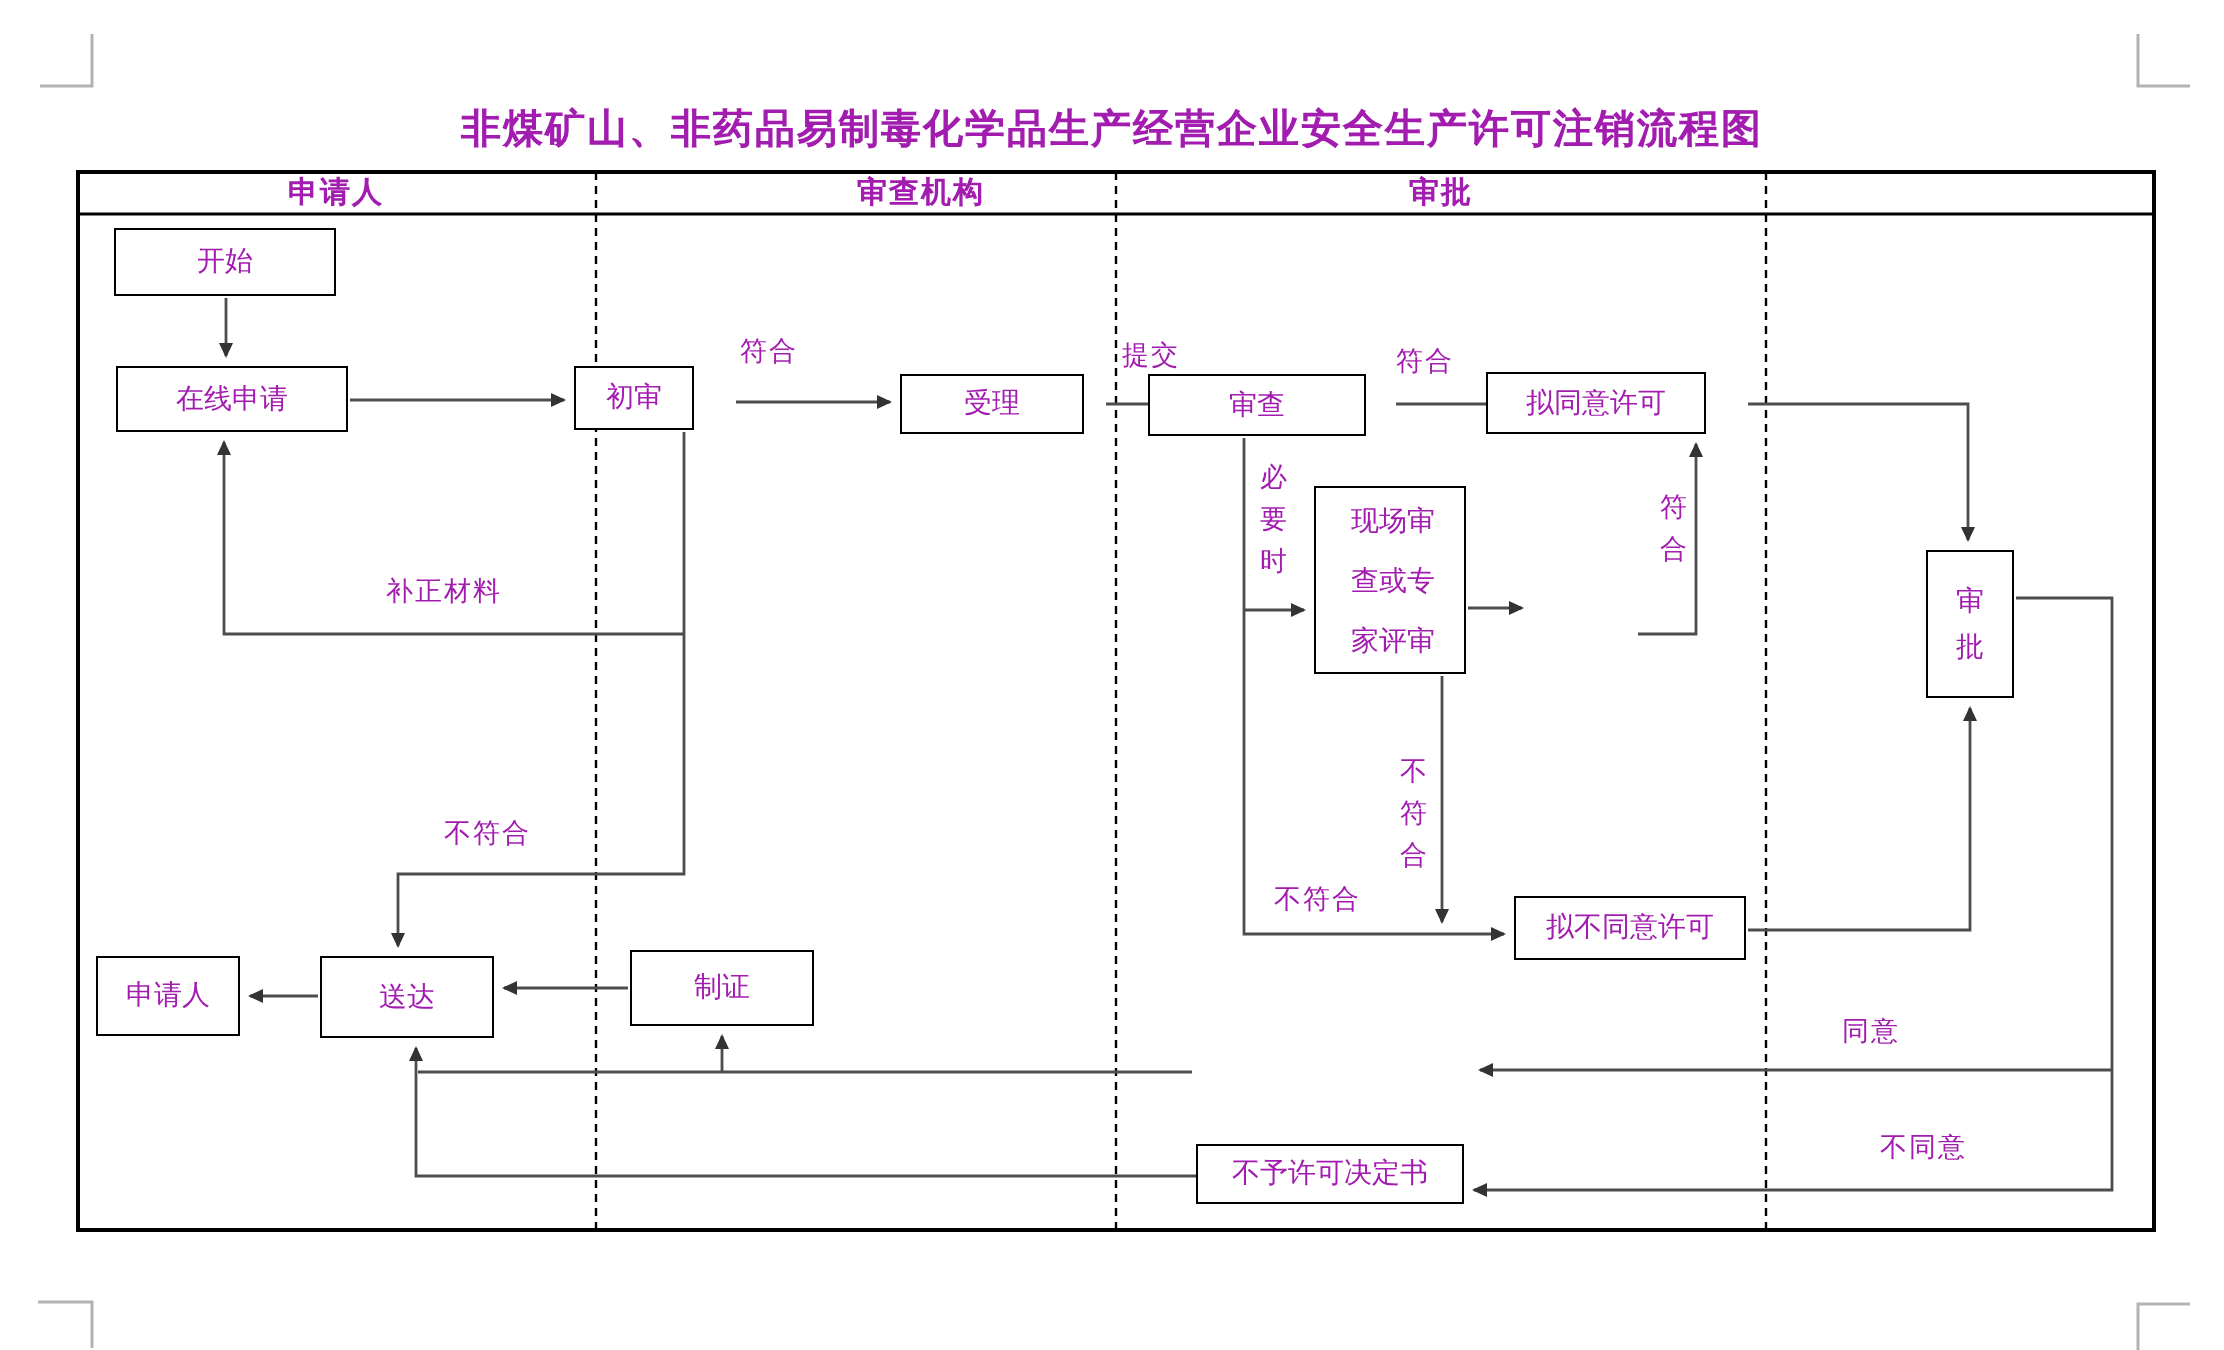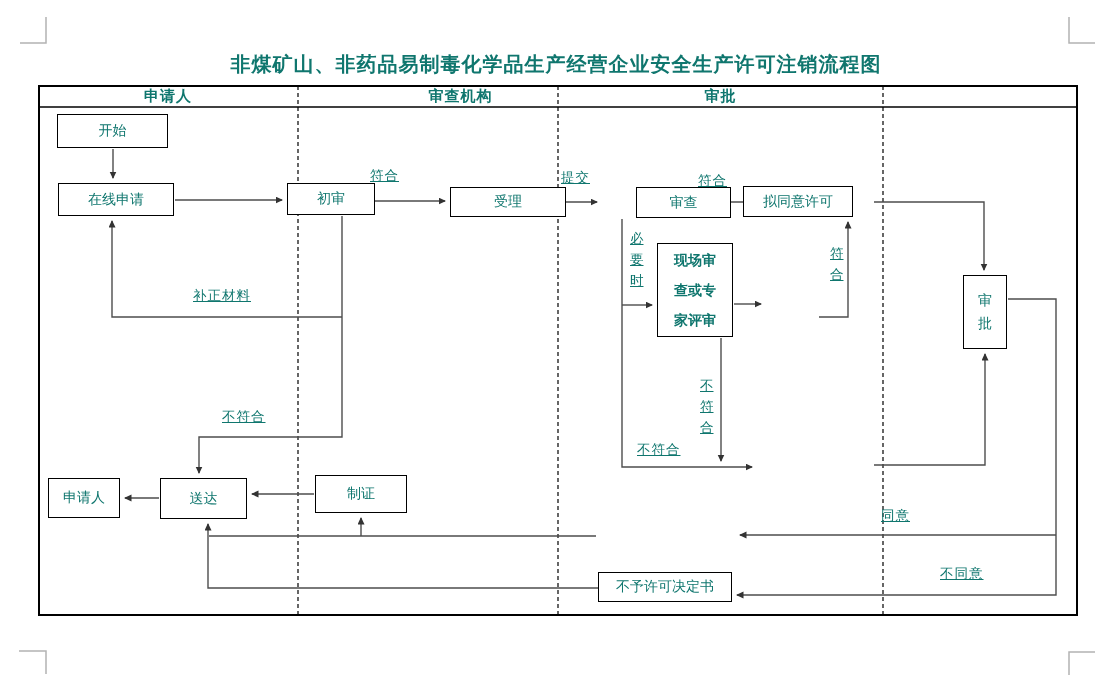--- a/index.html
+++ b/index.html
@@ -1,18 +1,18 @@
 <!DOCTYPE html>
 <html><head>
 <meta charset="utf-8">
 <style>
   html,body{margin:0;padding:0;background:#fff;}
   .stage{
     position:relative;width:1112px;height:675px;background:#fff;overflow:hidden;
-    font-family:"Liberation Sans","DejaVu Sans",sans-serif;color:#0f766e;
+    font-family:"Liberation Sans","DejaVu Sans",sans-serif;color:#a21caf;
   }
   .title{
     position:absolute;left:0;top:51px;width:1112px;text-align:center;
     font-size:20px;font-weight:bold;letter-spacing:1px;
   }
   .frame{
     position:absolute;left:38px;top:85px;width:1040px;height:531px;
     border:2px solid #000;box-sizing:border-box;z-index:0;
   }
   .lane-headers{
@@ -23,24 +23,24 @@
     font-size:15px;font-weight:bold;letter-spacing:1px;
   }
   svg.wires{position:absolute;left:0;top:0;z-index:1;}
   .box{
     position:absolute;background:#fff;border:1.6px solid #000;box-sizing:border-box;
     display:flex;align-items:center;justify-content:center;
     font-size:14px;z-index:2;text-align:center;line-height:1.25;
   }
   .box.dashed{border:1.6px dashed #000;}
   .wrap2{width:30px;word-break:break-all;white-space:normal;line-height:25px;text-align:center;}
-  .wrap3{width:45px;word-break:break-all;white-space:normal;line-height:30px;text-align:center;font-weight:bold;}
+  .wrap3{width:45px;word-break:break-all;white-space:normal;line-height:30px;text-align:right;}
   .wrap1{width:15px;word-break:break-all;white-space:normal;line-height:23px;text-align:center;}
   .elabel{
-    position:absolute;font-size:13.5px;z-index:3;white-space:nowrap;letter-spacing:1px;text-decoration:underline;
+    position:absolute;font-size:13.5px;z-index:3;white-space:nowrap;letter-spacing:1px;
   }
   .vlabel{
     white-space:normal;width:15px;word-break:break-all;line-height:21px;
     letter-spacing:0;
   }
 </style>
 </head>
 <body>
 
 <div class="stage">
@@ -102,41 +102,44 @@
   </svg>
 
   <div class="box" style="left:58px;top:183px;width:116px;height:33px">
     <span>在线申请</span>
   </div>
 
   <div class="box" style="left:57px;top:114px;width:111px;height:34px">
     <span>开始</span>
   </div>
 
-  <div class="box" style="left:287px;top:183px;width:88px;height:32px">
+  <div class="box" style="left:287px;top:183px;width:60px;height:32px">
     <span>初审</span>
   </div>
 
-  <div class="box" style="left:450px;top:187px;width:116px;height:30px">
+  <div class="box" style="left:450px;top:187px;width:92px;height:30px">
     <span>受理</span>
   </div>
 
-  <div class="box" style="left:636px;top:187px;width:95px;height:31px">
+  <div class="box" style="left:574px;top:187px;width:109px;height:31px">
     <span>审查</span>
   </div>
 
   <div class="box" style="left:743px;top:186px;width:110px;height:31px">
     <span>拟同意许可</span>
   </div>
 
   <div class="box" style="left:657px;top:243px;width:76px;height:94px">
     <span class="wrap3">现场审查或专家评审</span>
   </div>
 
 
+  <div class="box" style="left:757px;top:448px;width:116px;height:32px">
+    <span>拟不同意许可</span>
+  </div>
 
   <div class="box" style="left:963px;top:275px;width:44px;height:74px">
     <span class="wrap1">审批</span>
   </div>
 
   <div class="box" style="left:48px;top:478px;width:72px;height:40px">
     <span>申请人</span>
   </div>
 
   <div class="box" style="left:160px;top:478px;width:87px;height:41px">
@@ -154,16 +157,16 @@
 
   <div class="elabel" style="left:370px;top:167px">符合</div>
   <div class="elabel" style="left:561px;top:169px">提交</div>
   <div class="elabel" style="left:698px;top:172px">符合</div>
   <div class="elabel vlabel" style="left:630px;top:228px">必要时</div>
   <div class="elabel vlabel" style="left:830px;top:243px">符合</div>
   <div class="elabel vlabel" style="left:700px;top:375px">不符合</div>
   <div class="elabel" style="left:637px;top:441px">不符合</div>
   <div class="elabel" style="left:193px;top:287px">补正材料</div>
   <div class="elabel" style="left:222px;top:408px">不符合</div>
-  <div class="elabel" style="left:881px;top:507px">同意</div>
+  <div class="elabel" style="left:921px;top:507px">同意</div>
   <div class="elabel" style="left:940px;top:565px">不同意</div>
 
 </div>
 
 </body></html>

